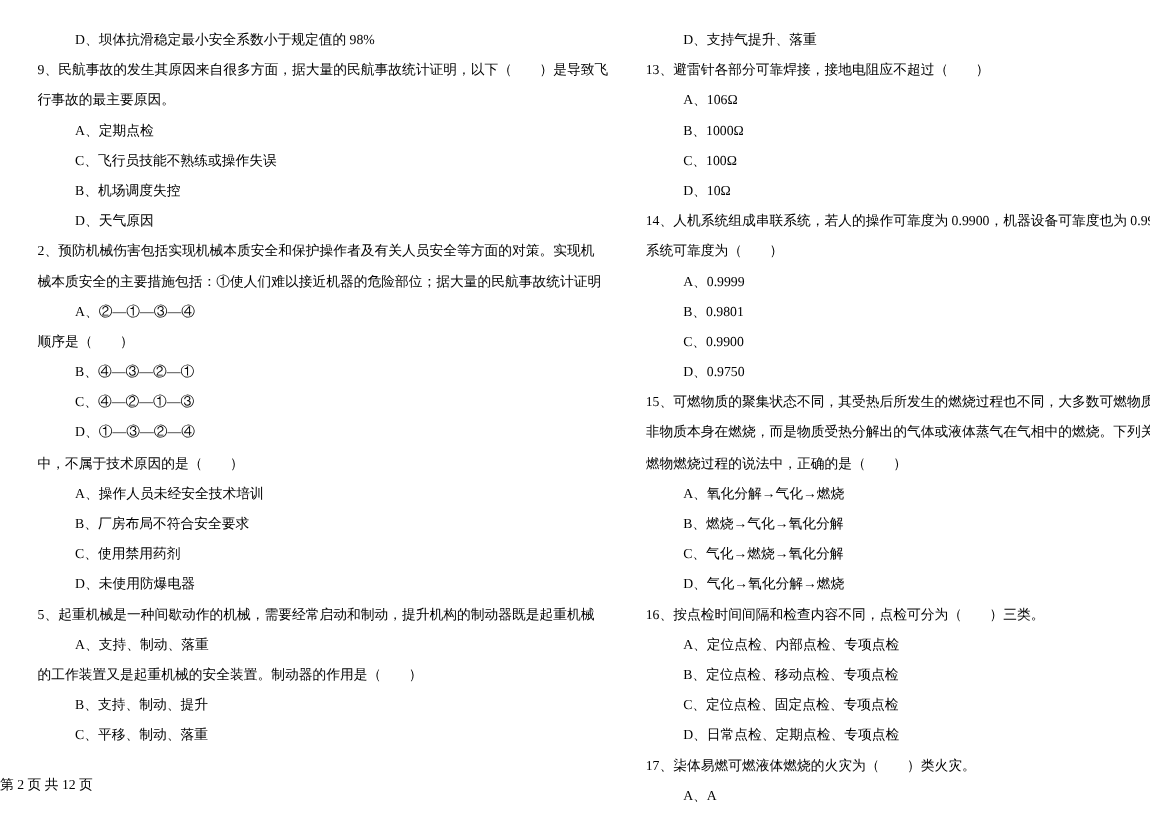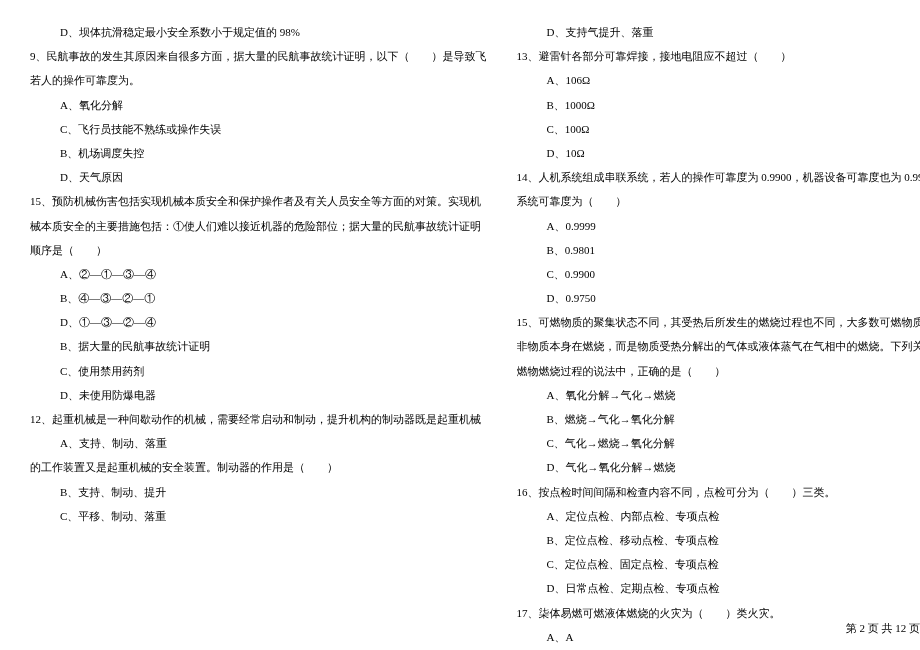--- a/index.html
+++ b/index.html
@@ -30,46 +30,49 @@
       overflow: hidden;
     }
     .indent1 {
       padding-left: 30px;
     }
     .footer {
       position: absolute;
       bottom: 10px;
       left: 0;
       right: 0;
-      text-align: right;
+      text-align: left;
       font-size: 11px;
     }
   </style>
 </head>
 <body>
 
 <div class="columns">
   <div class="col">
     <div class="line indent1">D、坝体抗滑稳定最小安全系数小于规定值的 98%</div>
     <div class="line">9、民航事故的发生其原因来自很多方面，据大量的民航事故统计证明，以下（　　）是导致飞</div>
-    <div class="line">若人的操作可靠度为。</div>
-    <div class="line indent1">A、氧化分解</div>
+    <div class="line">行事故的最主要原因。</div>
+    <div class="line indent1">A、定期点检</div>
     <div class="line indent1">C、飞行员技能不熟练或操作失误</div>
     <div class="line indent1">B、机场调度失控</div>
     <div class="line indent1">D、天气原因</div>
-    <div class="line">15、预防机械伤害包括实现机械本质安全和保护操作者及有关人员安全等方面的对策。实现机</div>
+    <div class="line">2、预防机械伤害包括实现机械本质安全和保护操作者及有关人员安全等方面的对策。实现机</div>
     <div class="line">械本质安全的主要措施包括：①使人们难以接近机器的危险部位；据大量的民航事故统计证明</div>
+    <div class="line indent1">A、②—①—③—④</div>
     <div class="line">顺序是（　　）</div>
-    <div class="line indent1">A、②—①—③—④</div>
     <div class="line indent1">B、④—③—②—①</div>
+    <div class="line indent1">C、④—②—①—③</div>
     <div class="line indent1">D、①—③—②—④</div>
-    <div class="line indent1">B、据大量的民航事故统计证明</div>
+    <div class="line">中，不属于技术原因的是（　　）</div>
+    <div class="line indent1">A、操作人员未经安全技术培训</div>
+    <div class="line indent1">B、厂房布局不符合安全要求</div>
     <div class="line indent1">C、使用禁用药剂</div>
     <div class="line indent1">D、未使用防爆电器</div>
-    <div class="line">12、起重机械是一种间歇动作的机械，需要经常启动和制动，提升机构的制动器既是起重机械</div>
+    <div class="line">5、起重机械是一种间歇动作的机械，需要经常启动和制动，提升机构的制动器既是起重机械</div>
     <div class="line indent1">A、支持、制动、落重</div>
     <div class="line">的工作装置又是起重机械的安全装置。制动器的作用是（　　）</div>
     <div class="line indent1">B、支持、制动、提升</div>
     <div class="line indent1">C、平移、制动、落重</div>
   </div>
 
   <div class="col">
     <div class="line indent1">D、支持气提升、落重</div>
     <div class="line">13、避雷针各部分可靠焊接，接地电阻应不超过（　　）</div>
     <div class="line indent1">A、106Ω</div>

